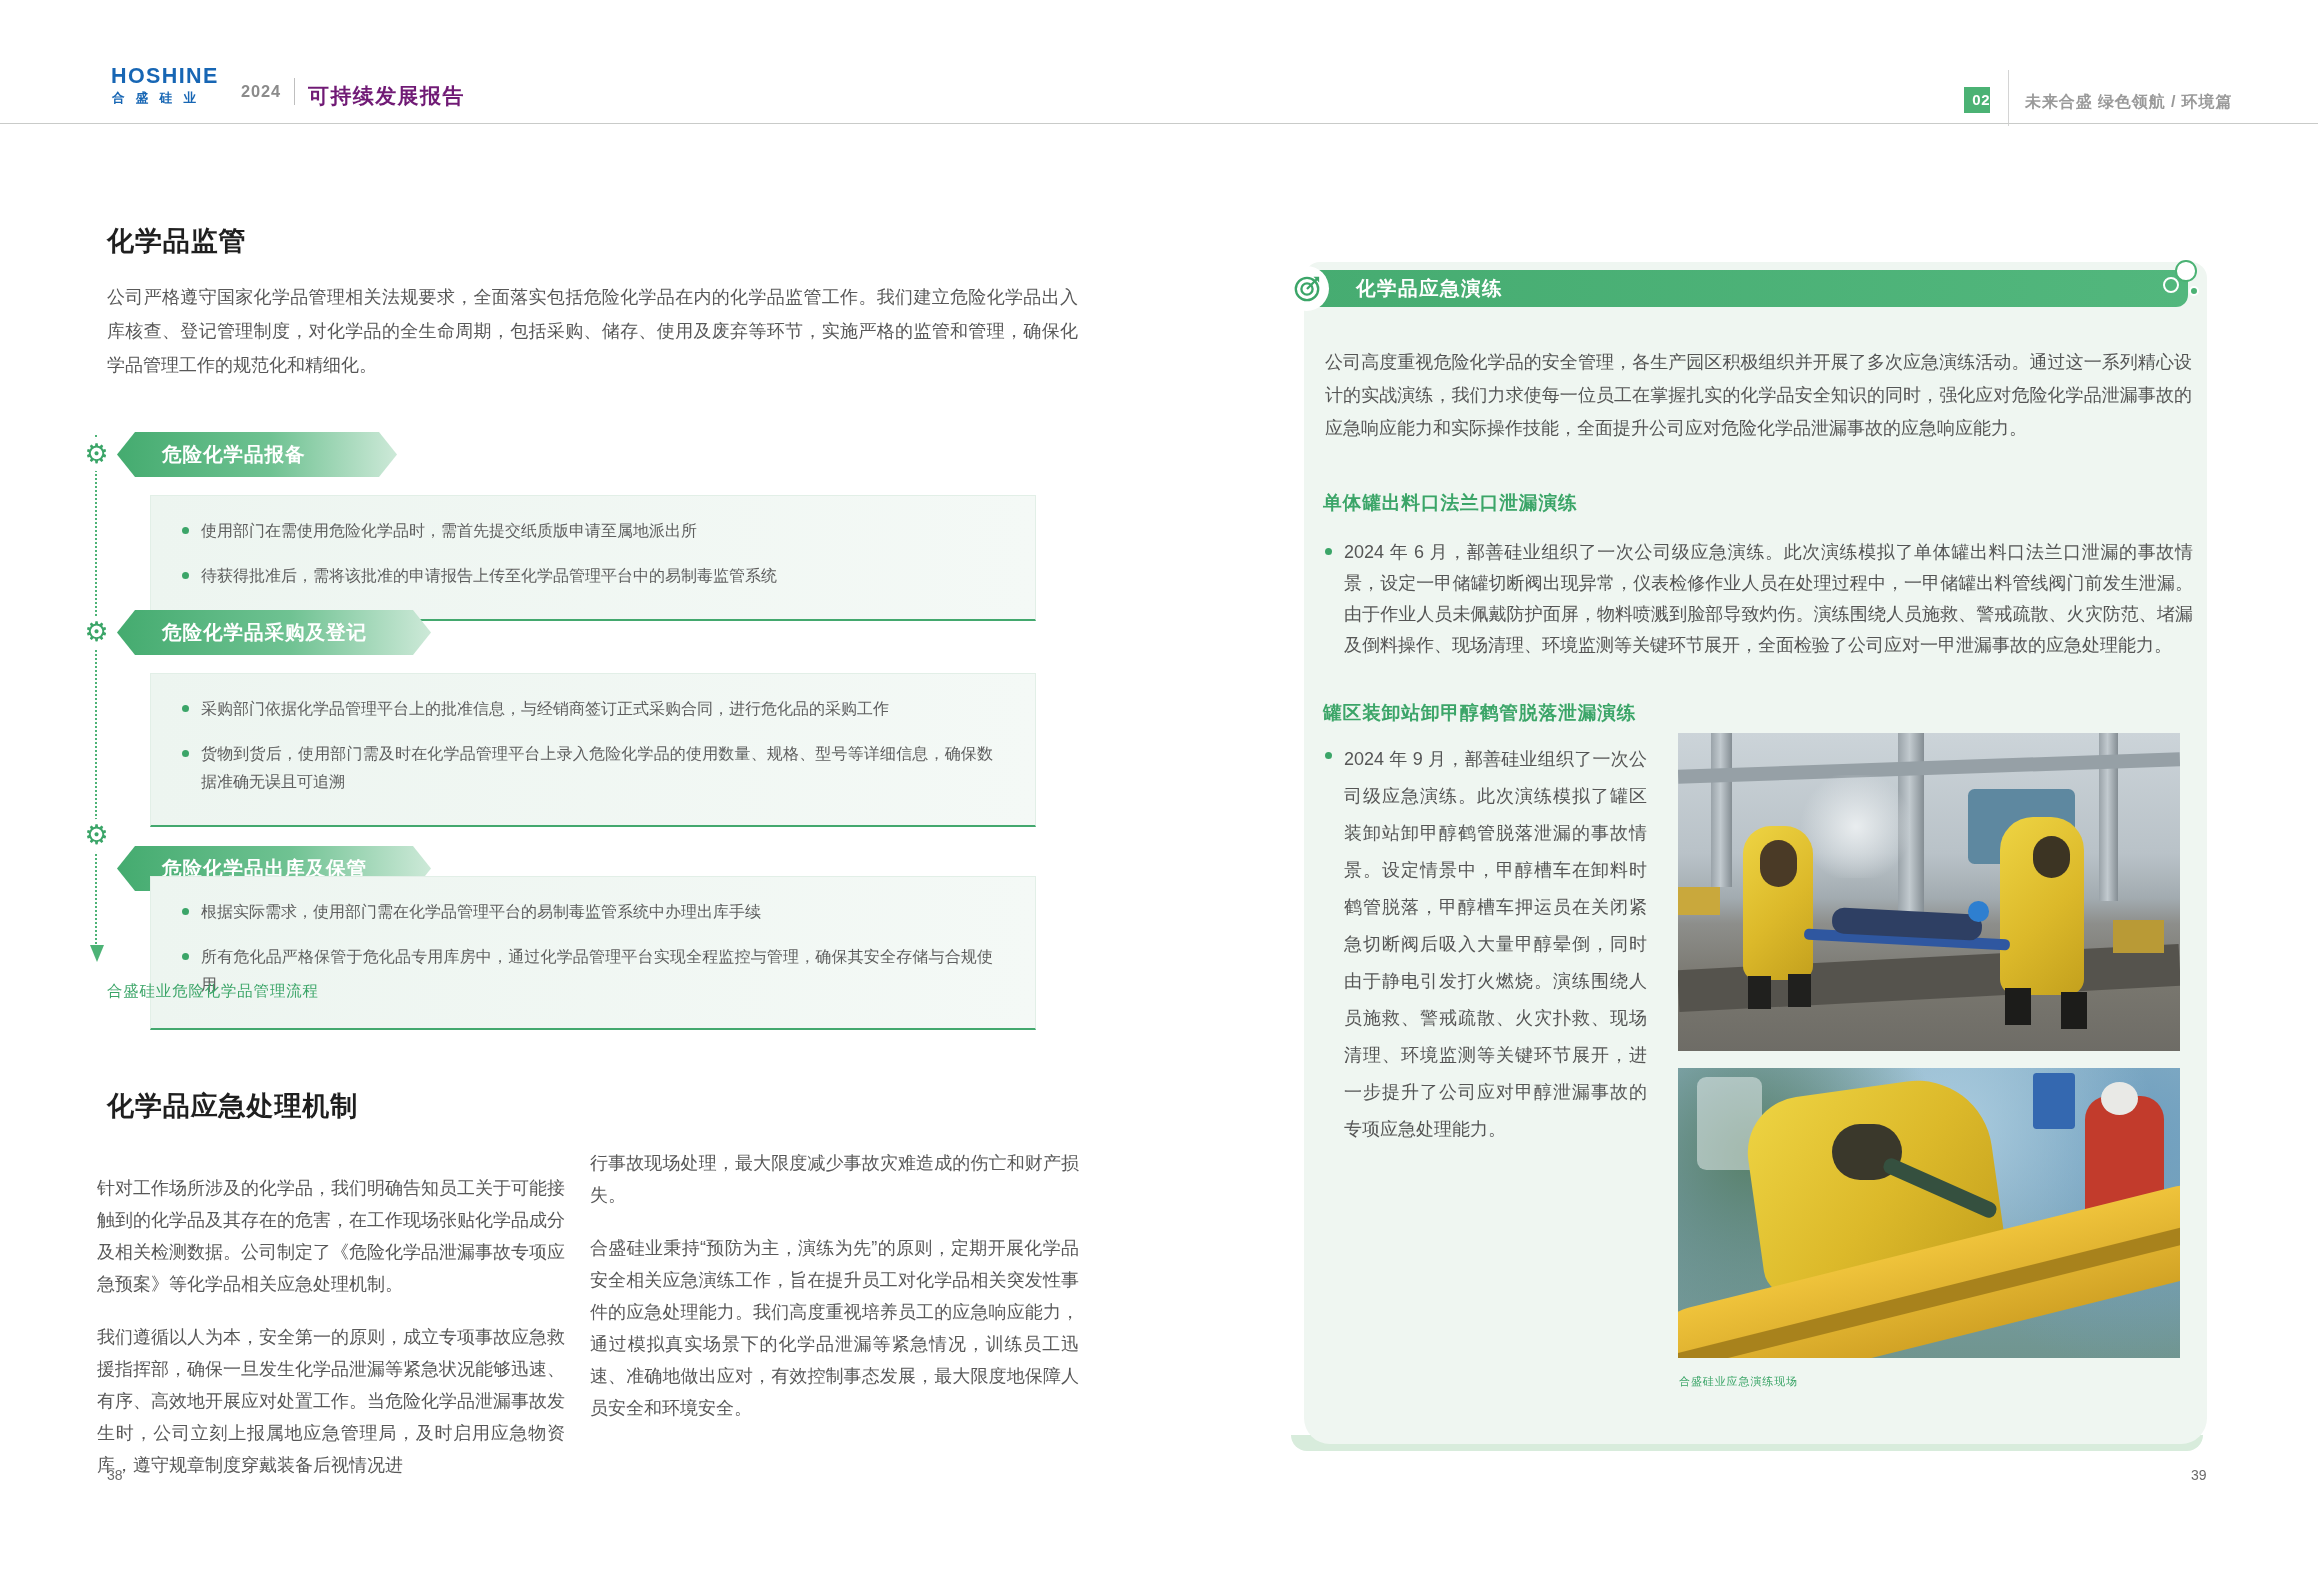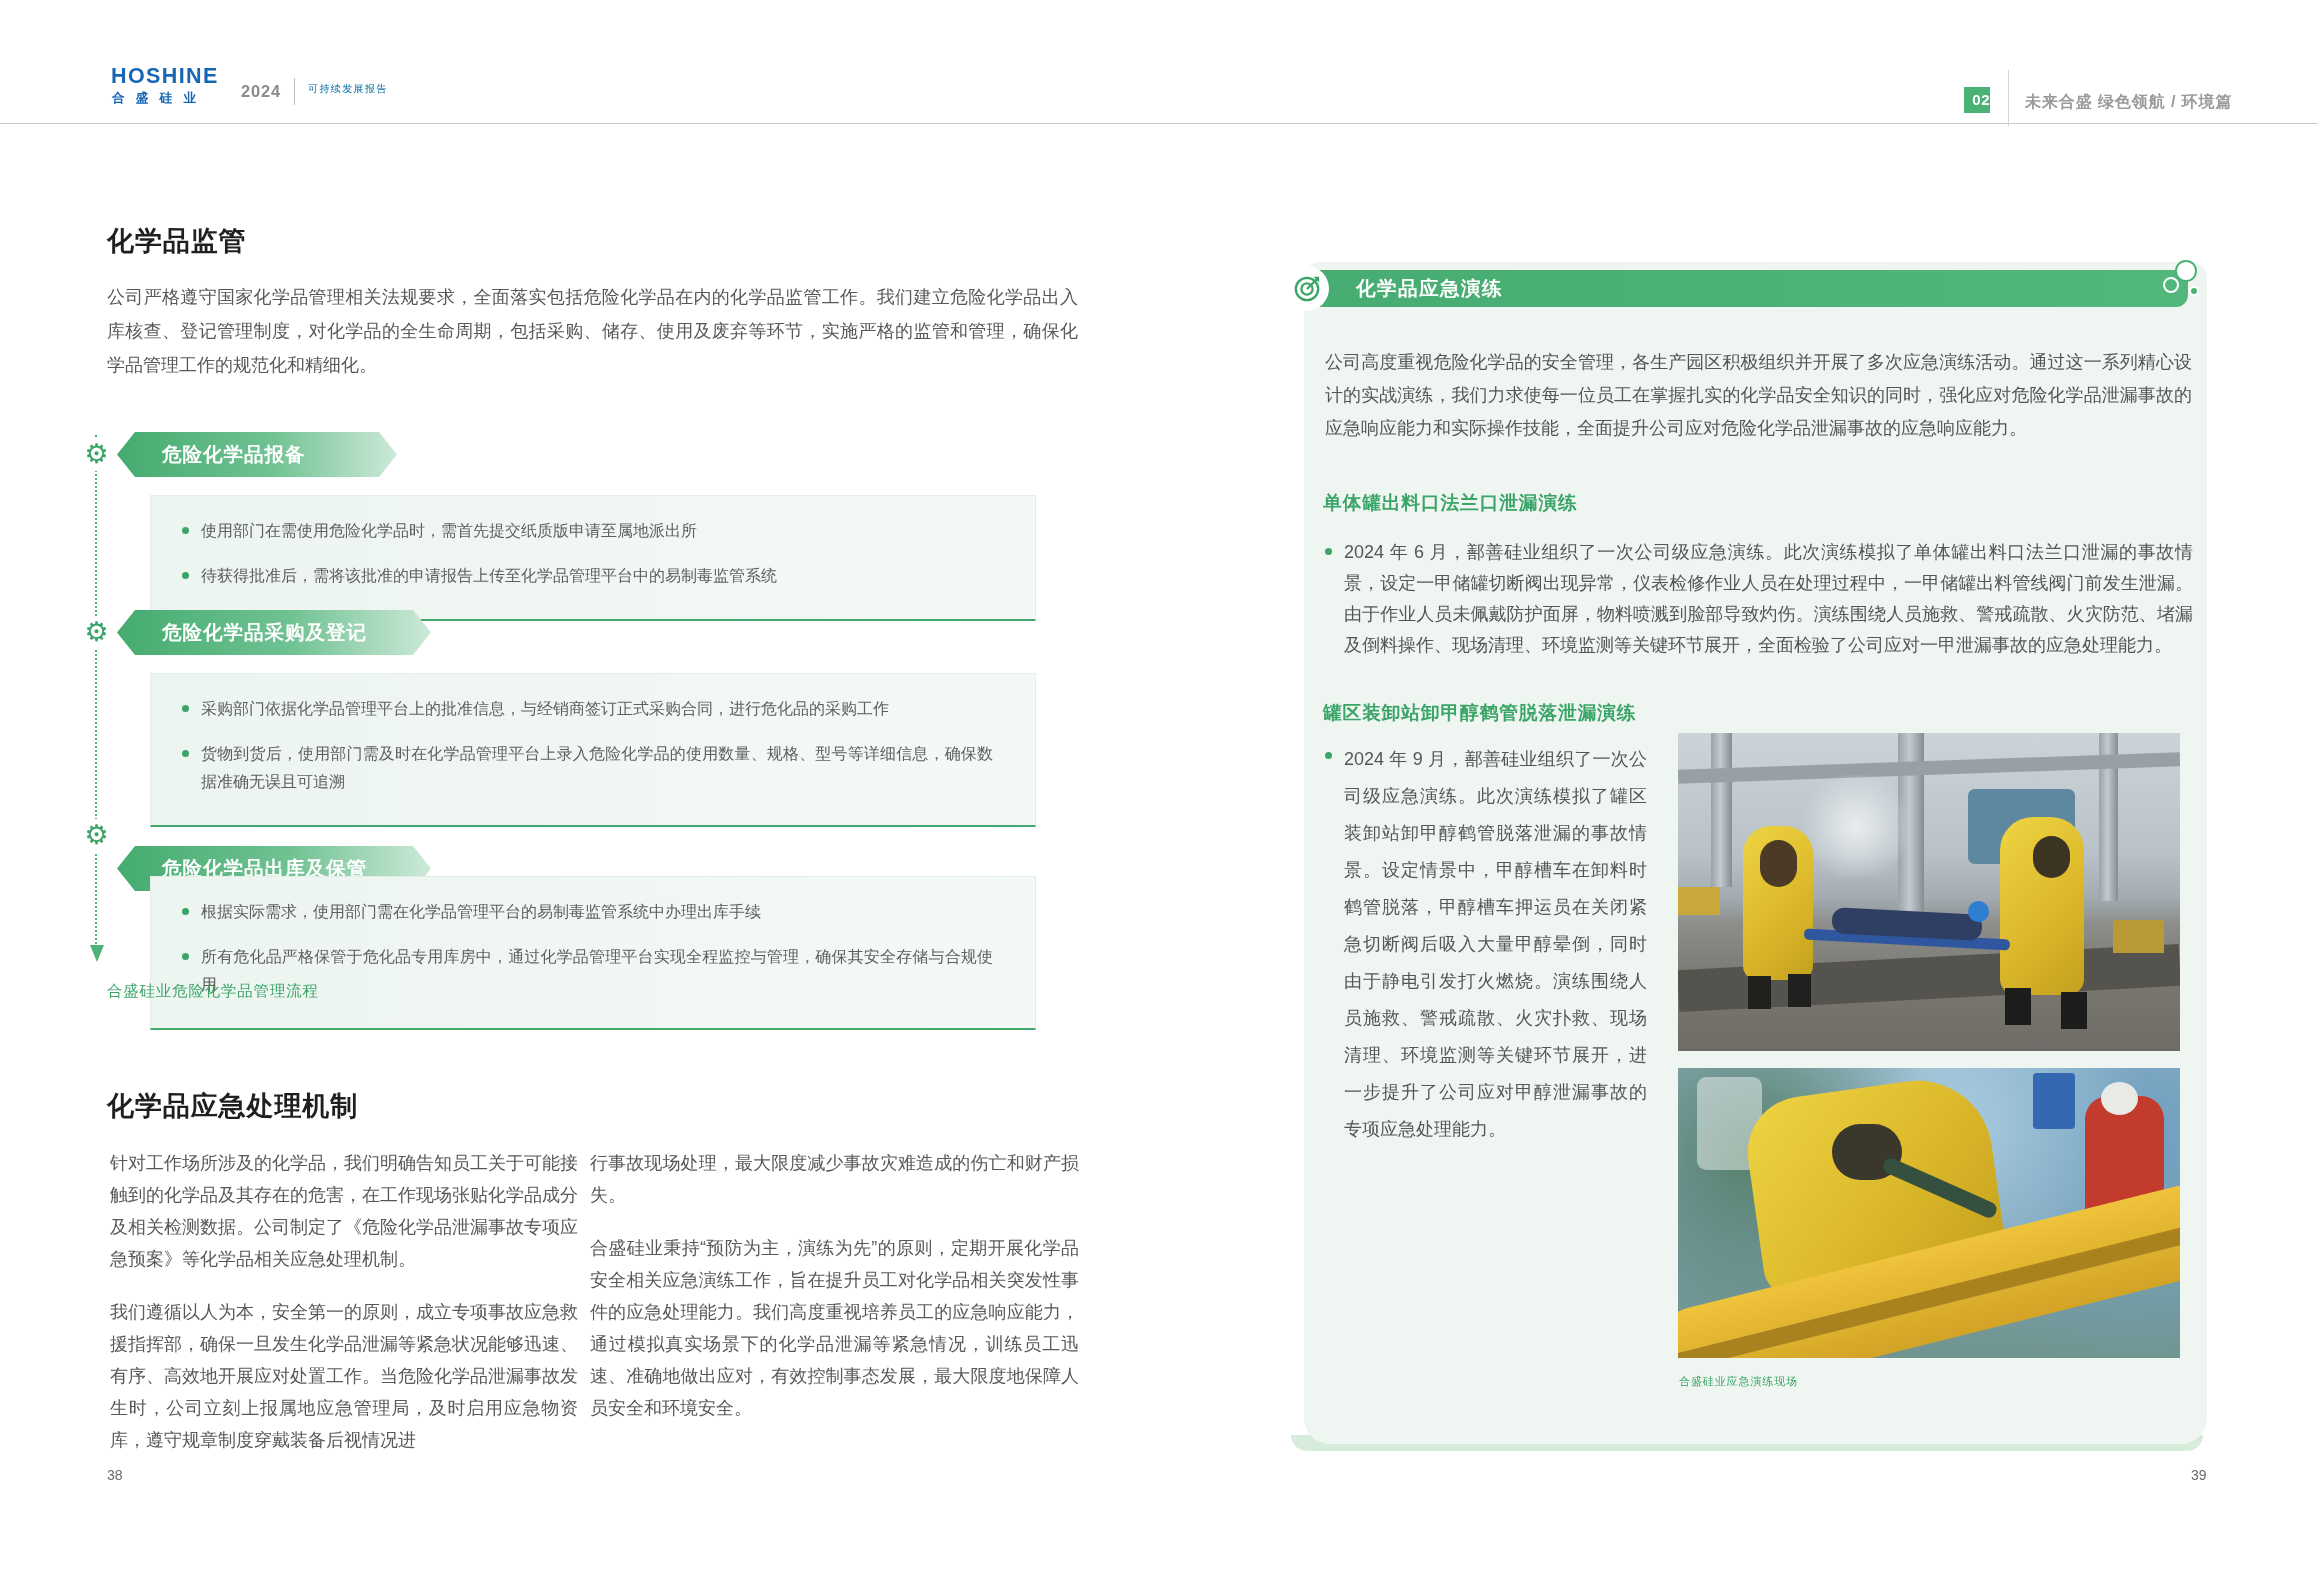--- a/index.html
+++ b/index.html
@@ -5,21 +5,21 @@
   html,body{margin:0;padding:0;background:#ffffff;}
   #spread{position:relative;width:2319px;height:1574px;background:#ffffff;overflow:hidden;
           font-family:"Liberation Sans","DejaVu Sans",sans-serif;color:#444;}
 
   
   .hdr-rule{position:absolute;left:0;top:123px;width:2319px;height:1.4px;background:#c9cbc9;}
   .logo-line1{position:absolute;left:111px;top:64px;font-size:21.5px;font-weight:bold;letter-spacing:1.4px;color:#1766B4;}
   .logo-line2{position:absolute;left:112px;top:90px;font-size:12.6px;font-weight:bold;letter-spacing:11.2px;color:#1766B4;}
   .hdr-year{position:absolute;left:241px;top:82px;font-size:16.4px;font-weight:bold;color:#8b8b8b;letter-spacing:0.9px;}
   .hdr-div1{position:absolute;left:294px;top:78px;width:0.9px;height:27px;background:#bfbfbf;}
-  .hdr-report{position:absolute;left:308px;top:82px;font-size:10px;font-weight:normal;color:#0369a1;letter-spacing:1.4px;}
+  .hdr-report{position:absolute;left:308px;top:82px;font-size:21px;font-weight:bold;color:#701a75;letter-spacing:1.4px;}
   .chap-badge{position:absolute;left:1964px;top:87px;width:26px;height:26px;background:#4BB274;color:#fff;
               font-size:15px;font-weight:bold;text-align:right;line-height:26px;letter-spacing:0.5px;}
   .hdr-div2{position:absolute;left:2008px;top:70px;width:0.9px;height:56px;background:#d4d4d4;}
   .chap-title{position:absolute;left:2025px;top:92px;font-size:16px;font-weight:bold;color:#9a9a9a;letter-spacing:0.9px;}
 
   
   .sec-title{position:absolute;font-size:27px;font-weight:bold;color:#1f1f1f;letter-spacing:0.9px;}
   .body-par{font-size:18px;color:#585858;line-height:34px;text-align:justify;}
   .intro-left{position:absolute;left:107px;top:280px;width:971px;}
 
@@ -145,21 +145,21 @@
     </div>
     <div class="brow">
       <div class="bdot"></div>
       <div class="btxt">所有危化品严格保管于危化品专用库房中，通过化学品管理平台实现全程监控与管理，确保其安全存储与合规使用</div>
     </div>
   </div>
 
   <div class="flow-caption">合盛硅业危险化学品管理流程</div>
 
   <div class="sec-title" style="left:107px;top:1088px;">化学品应急处理机制</div>
-  <div class="col" style="left:110px;width:468px;">
+  <div class="col" style="left:97px;width:468px;margin-top:25px;">
     <p>针对工作场所涉及的化学品，我们明确告知员工关于可能接触到的化学品及其存在的危害，在工作现场张贴化学品成分及相关检测数据。公司制定了《危险化学品泄漏事故专项应急预案》等化学品相关应急处理机制。</p>
     <p>我们遵循以人为本，安全第一的原则，成立专项事故应急救援指挥部，确保一旦发生化学品泄漏等紧急状况能够迅速、有序、高效地开展应对处置工作。当危险化学品泄漏事故发生时，公司立刻上报属地应急管理局，及时启用应急物资库，遵守规章制度穿戴装备后视情况进</p>
   </div>
   <div class="col" style="left:590px;width:489px;">
     <p>行事故现场处理，最大限度减少事故灾难造成的伤亡和财产损失。</p>
     <p>合盛硅业秉持“预防为主，演练为先”的原则，定期开展化学品安全相关应急演练工作，旨在提升员工对化学品相关突发性事件的应急处理能力。我们高度重视培养员工的应急响应能力，通过模拟真实场景下的化学品泄漏等紧急情况，训练员工迅速、准确地做出应对，有效控制事态发展，最大限度地保障人员安全和环境安全。</p>
   </div>
 
   <div class="pagenum" style="left:107px;">38</div>
 

